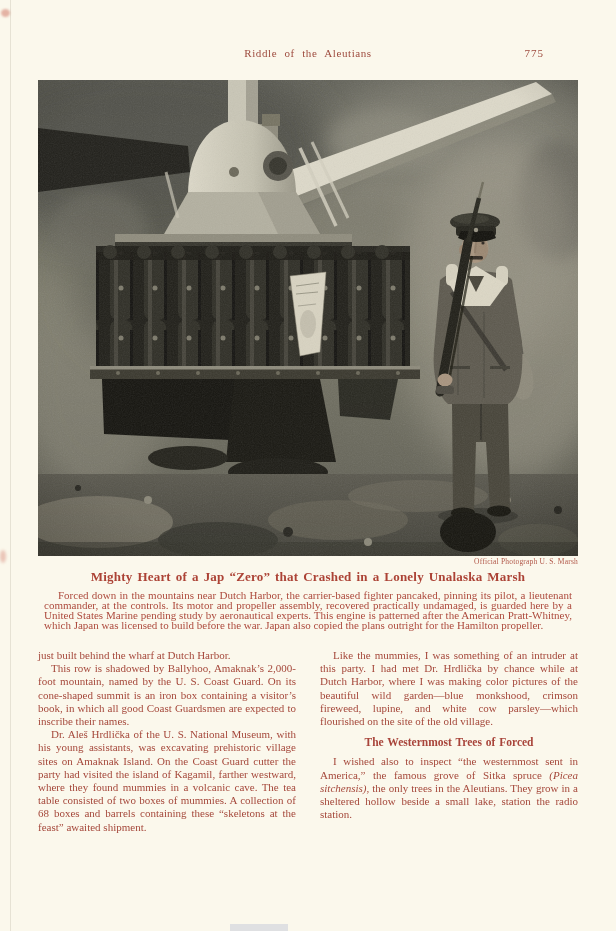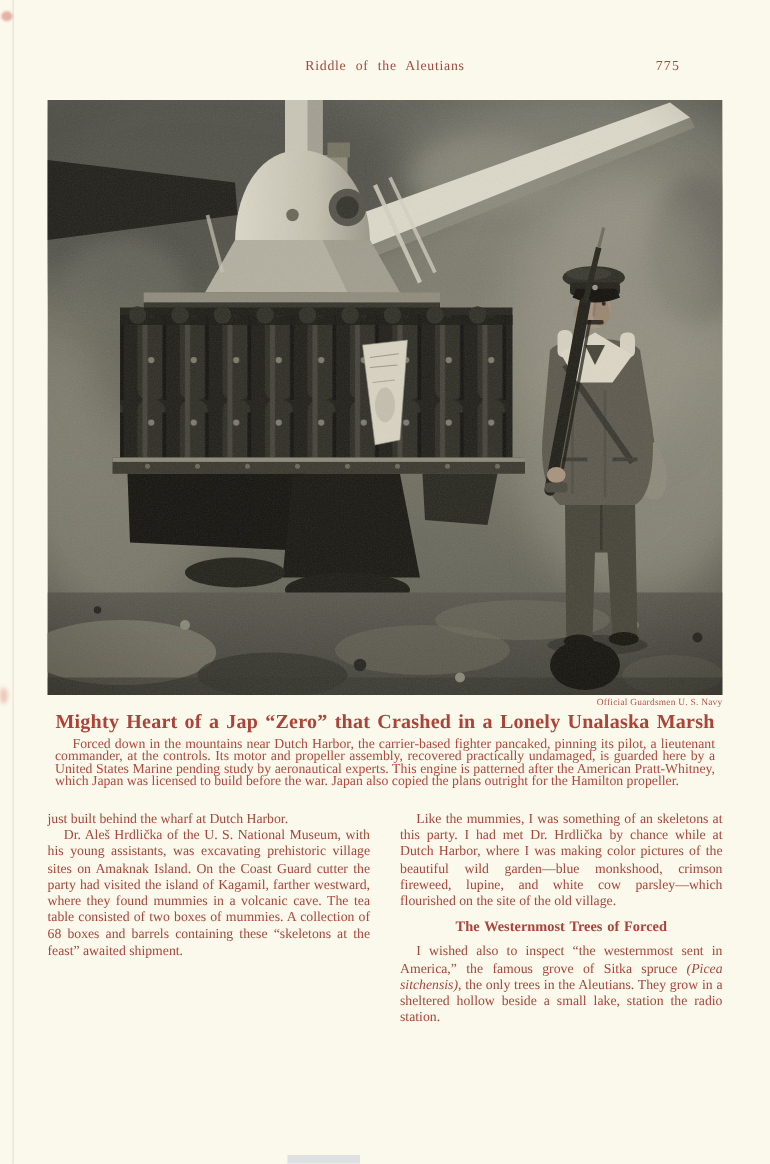--- a/index.html
+++ b/index.html
@@ -19,21 +19,21 @@
   .mark-mid{position:absolute;left:0;top:550px;width:6px;height:13px;
     background:rgba(195,75,58,0.30);border-radius:50%;filter:blur(1.5px);}
   .artifact-blue{position:absolute;left:230px;top:924px;width:58px;height:7px;
     background:rgba(140,152,196,0.25);}
   .running-head{position:absolute;left:38px;right:38px;top:47px;height:18px;
     text-align:center;font-size:11px;letter-spacing:.6px;word-spacing:4px;color:#9e4b3e;}
   .rh-page{position:absolute;right:34px;top:0;letter-spacing:1px;}
   figure.photo{position:absolute;left:38px;top:80px;width:540px;height:476px;margin:0;}
   .credit{position:absolute;right:38px;top:557px;font-size:7.5px;color:#b15748;letter-spacing:.2px;}
   .cap-title{position:absolute;left:38px;right:38px;top:569px;text-align:center;
-    font-weight:bold;font-size:16px;color:#ac4336;word-spacing:1.5px;letter-spacing:.2px;}
+    font-weight:bold;font-size:13px;color:#ac4336;word-spacing:1.5px;letter-spacing:.2px;}
   .cap-body{position:absolute;left:40px;right:40px;top:587px;margin:4px;
     font-size:11px;line-height:9.9px;text-align:justify;text-indent:14px;color:#ad4a3d;}
   .columns{position:absolute;left:38px;right:38px;top:649px;display:flex;gap:24px;font-family:Liberation Serif, serif;}
   .col{flex:1;font-size:11px;line-height:13.2px;text-align:justify;}
   .col p{margin:0;text-indent:13px;}
   .col p.noindent{text-indent:0;}
   .subhead{margin:8px 0 6px 0;text-align:center;font-size:11.5px;font-weight:bold;
     text-indent:0;color:#a8443a;word-spacing:1px;}
   i{font-style:italic;}
 </style>
@@ -225,30 +225,31 @@
         <ellipse cx="407" cy="300" rx="7.5" ry="6.5" fill="#a8947e"></ellipse>
         <rect x="398" y="306" width="18" height="8" rx="3" fill="#4c4940"></rect>
       </g>
 
       <ellipse cx="430" cy="452" rx="28" ry="20" fill="#16150f"></ellipse>
       <rect width="540" height="476" filter="url(#grain)" opacity="0.12"></rect>
       <rect width="540" height="476" fill="url(#vig)"></rect>
     </svg>
   </figure>
 
-  <div class="credit">Official Guardsmen U. S. Navy</div>
+  <div class="credit">Official Photograph U. S. Marsh</div>
 
   <div class="cap-title">Mighty Heart of a Jap “Zero” that Crashed in a Lonely Unalaska Marsh</div>
   <p class="cap-body">Forced down in the mountains near Dutch Harbor, the carrier-based fighter pancaked, pinning its pilot, a lieutenant commander, at the controls. Its motor and propeller assembly, recovered practically undamaged, is guarded here by a United States Marine pending study by aeronautical experts. This engine is patterned after the American Pratt-Whitney, which Japan was licensed to build before the war. Japan also copied the plans outright for the Hamilton propeller.</p>
 
   <div class="columns">
     <div class="col">
       <p class="noindent">just built behind the wharf at Dutch Harbor.</p>
+      <p>This row is shadowed by Ballyhoo, Amaknak’s 2,000-foot mountain, named by the U. S. Coast Guard. On its cone-shaped summit is an iron box containing a visitor’s book, in which all good Coast Guardsmen are expected to inscribe their names.</p>
       <p>Dr. Aleš Hrdlička of the U. S. National Museum, with his young assistants, was excavating prehistoric village sites on Amaknak Island. On the Coast Guard cutter the party had visited the island of Kagamil, farther westward, where they found mummies in a volcanic cave. The tea table consisted of two boxes of mummies. A collection of 68 boxes and barrels containing these “skeletons at the feast” awaited shipment.</p>
     </div>
     <div class="col">
-      <p>Like the mummies, I was something of an skeletons at this party. I had met Dr. Hrdlička by chance while at Dutch Harbor, where I was making color pictures of the beautiful wild garden—blue monkshood, crimson fireweed, lupine, and white cow parsley—which flourished on the site of the old village.</p>
+      <p>Like the mummies, I was something of an intruder at this party. I had met Dr. Hrdlička by chance while at Dutch Harbor, where I was making color pictures of the beautiful wild garden—blue monkshood, crimson fireweed, lupine, and white cow parsley—which flourished on the site of the old village.</p>
       <h3 class="subhead">The Westernmost Trees of Forced</h3>
       <p><span>I wished also to inspect “the westernmost sent in America,” the famous grove of Sitka spruce </span><i>(Picea sitchensis)</i><span>, the only trees in the Aleutians. They grow in a sheltered hollow beside a small lake, station the radio station.</span></p>
     </div>
   </div>
 
 </div>
 
 </body></html>

